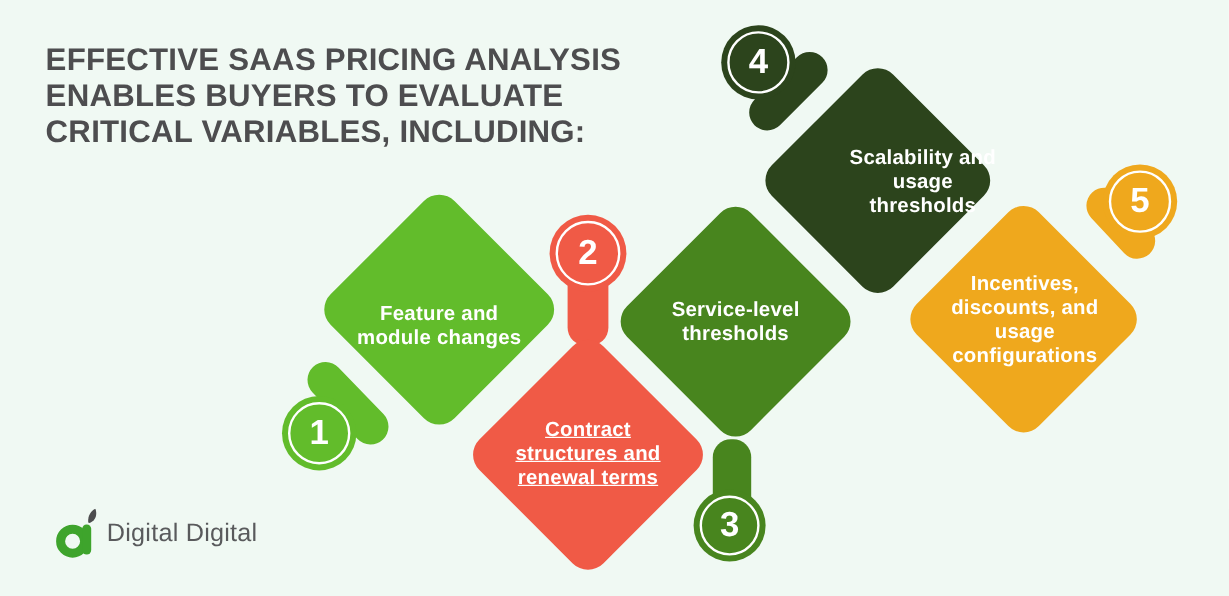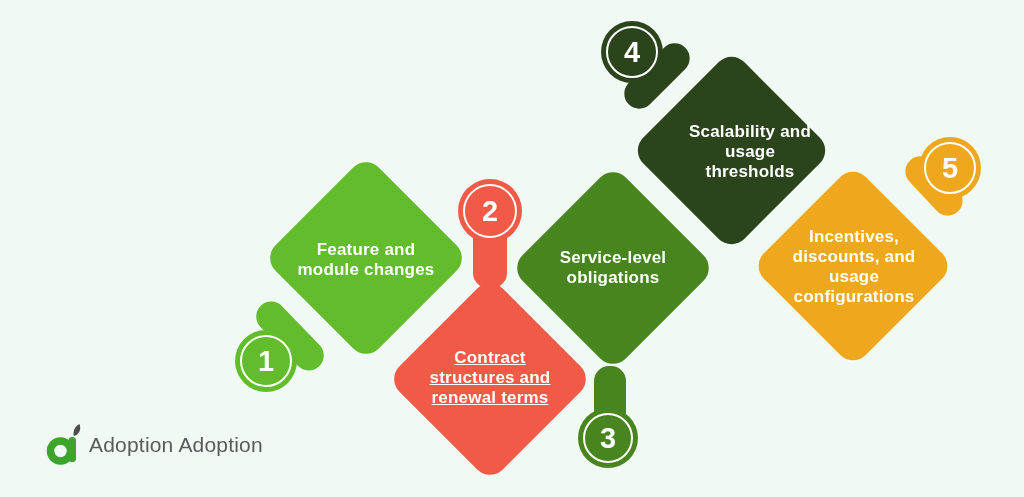--- a/index.html
+++ b/index.html
@@ -41,25 +41,28 @@
     position:absolute; left:46px; top:423px; height:44px;
     display:flex; align-items:center; gap:7px; z-index:5;
   }
   .logo-text { font-size:21px; letter-spacing:0.2px; }
 </style>
 </head>
 <body>
 
 <div class="canvas" style="background: rgb(240, 249, 243);">
 
+  <div class="title" style="color: rgb(77, 77, 79);">EFFECTIVE SAAS PRICING ANALYSIS
+ENABLES BUYERS TO EVALUATE
+CRITICAL VARIABLES, INCLUDING:</div>
 
   <div>
     <div class="stem" style="left: 275px; top: 294px; width: 30px; height: 84px; transform: rotate(-44deg); background: rgb(98, 188, 43);"></div>
     <div class="diamond" style="left: 293px; top: 185px; width: 146px; height: 146px; background: rgb(98, 188, 43);"></div>
-    <div class="label" style="left:366px; top:260px;">Feature and
+    <div class="label" style="left:366px; top:272px;">Feature and
 module changes</div>
     <div class="badge" style="left: 235px; top: 330px; width: 62px; height: 62px; background: rgb(98, 188, 43);">
       <span class="ring"></span>
       <span class="num">1</span>
     </div>
   </div>
 
   <div>
     <div class="stem" style="left: 473px; top: 208px; width: 34px; height: 80px; background: rgb(240, 90, 70);"></div>
     <div class="diamond" style="left: 417px; top: 306px; width: 146px; height: 146px; background: rgb(240, 90, 70);"></div>
@@ -69,31 +72,31 @@
     <div class="badge" style="left: 458px; top: 179px; width: 64px; height: 64px; background: rgb(240, 90, 70);">
       <span class="ring"></span>
       <span class="num">2</span>
     </div>
   </div>
 
   <div>
     <div class="stem" style="left: 594px; top: 366px; width: 32px; height: 76px; background: rgb(72, 133, 30);"></div>
     <div class="diamond" style="left: 540px; top: 195px; width: 146px; height: 146px; background: rgb(72, 133, 30);"></div>
     <div class="label" style="left:613px; top:268px;">Service-level
-obligations</div>
+thresholds</div>
     <div class="badge" style="left: 578px; top: 408px; width: 60px; height: 60px; background: rgb(72, 133, 30);">
       <span class="ring"></span>
       <span class="num">3</span>
     </div>
   </div>
 
   <div>
     <div class="stem" style="left: 642px; top: 36px; width: 30px; height: 80px; transform: rotate(45deg); background: rgb(44, 68, 28);"></div>
     <div class="diamond" style="left: 660px; top: 79px; width: 143px; height: 143px; background: rgb(44, 68, 28);"></div>
-    <div class="label" style="left:750px; top:152px;">Scalability and
+    <div class="label" style="left:769px; top:152px;">Scalability and
 usage
 thresholds</div>
     <div class="badge" style="left: 601px; top: 21px; width: 62px; height: 62px; background: rgb(44, 68, 28);">
       <span class="ring"></span>
       <span class="num">4</span>
     </div>
   </div>
 
   <div>
     <div class="stem" style="left: 919px; top: 151px; width: 30px; height: 70px; transform: rotate(-43deg); background: rgb(239, 168, 29);"></div>
@@ -107,16 +110,16 @@
       <span class="num">5</span>
     </div>
   </div>
 
   <div class="logo">
     <svg width="36" height="42" viewBox="0 0 36 42">
       <circle cx="14.5" cy="27" r="10" fill="none" stroke-width="7.5" style="stroke: rgb(62, 164, 44);"></circle>
       <rect x="22.5" y="13" width="7.5" height="25" rx="3.6" style="fill: rgb(62, 164, 44);"></rect>
       <path d="M27.5 11.5 C27 5.5 30 1.5 33.5 0 C35.2 4.5 34 9.8 28.8 11.8 Z" style="fill: rgb(77, 77, 79);"></path>
     </svg>
-    <span class="logo-text" style="color: rgb(89, 90, 92);">Adoption Adoption</span>
+    <span class="logo-text" style="color: rgb(89, 90, 92);">Digital Digital</span>
   </div>
 
 </div>
 
 </body></html>

